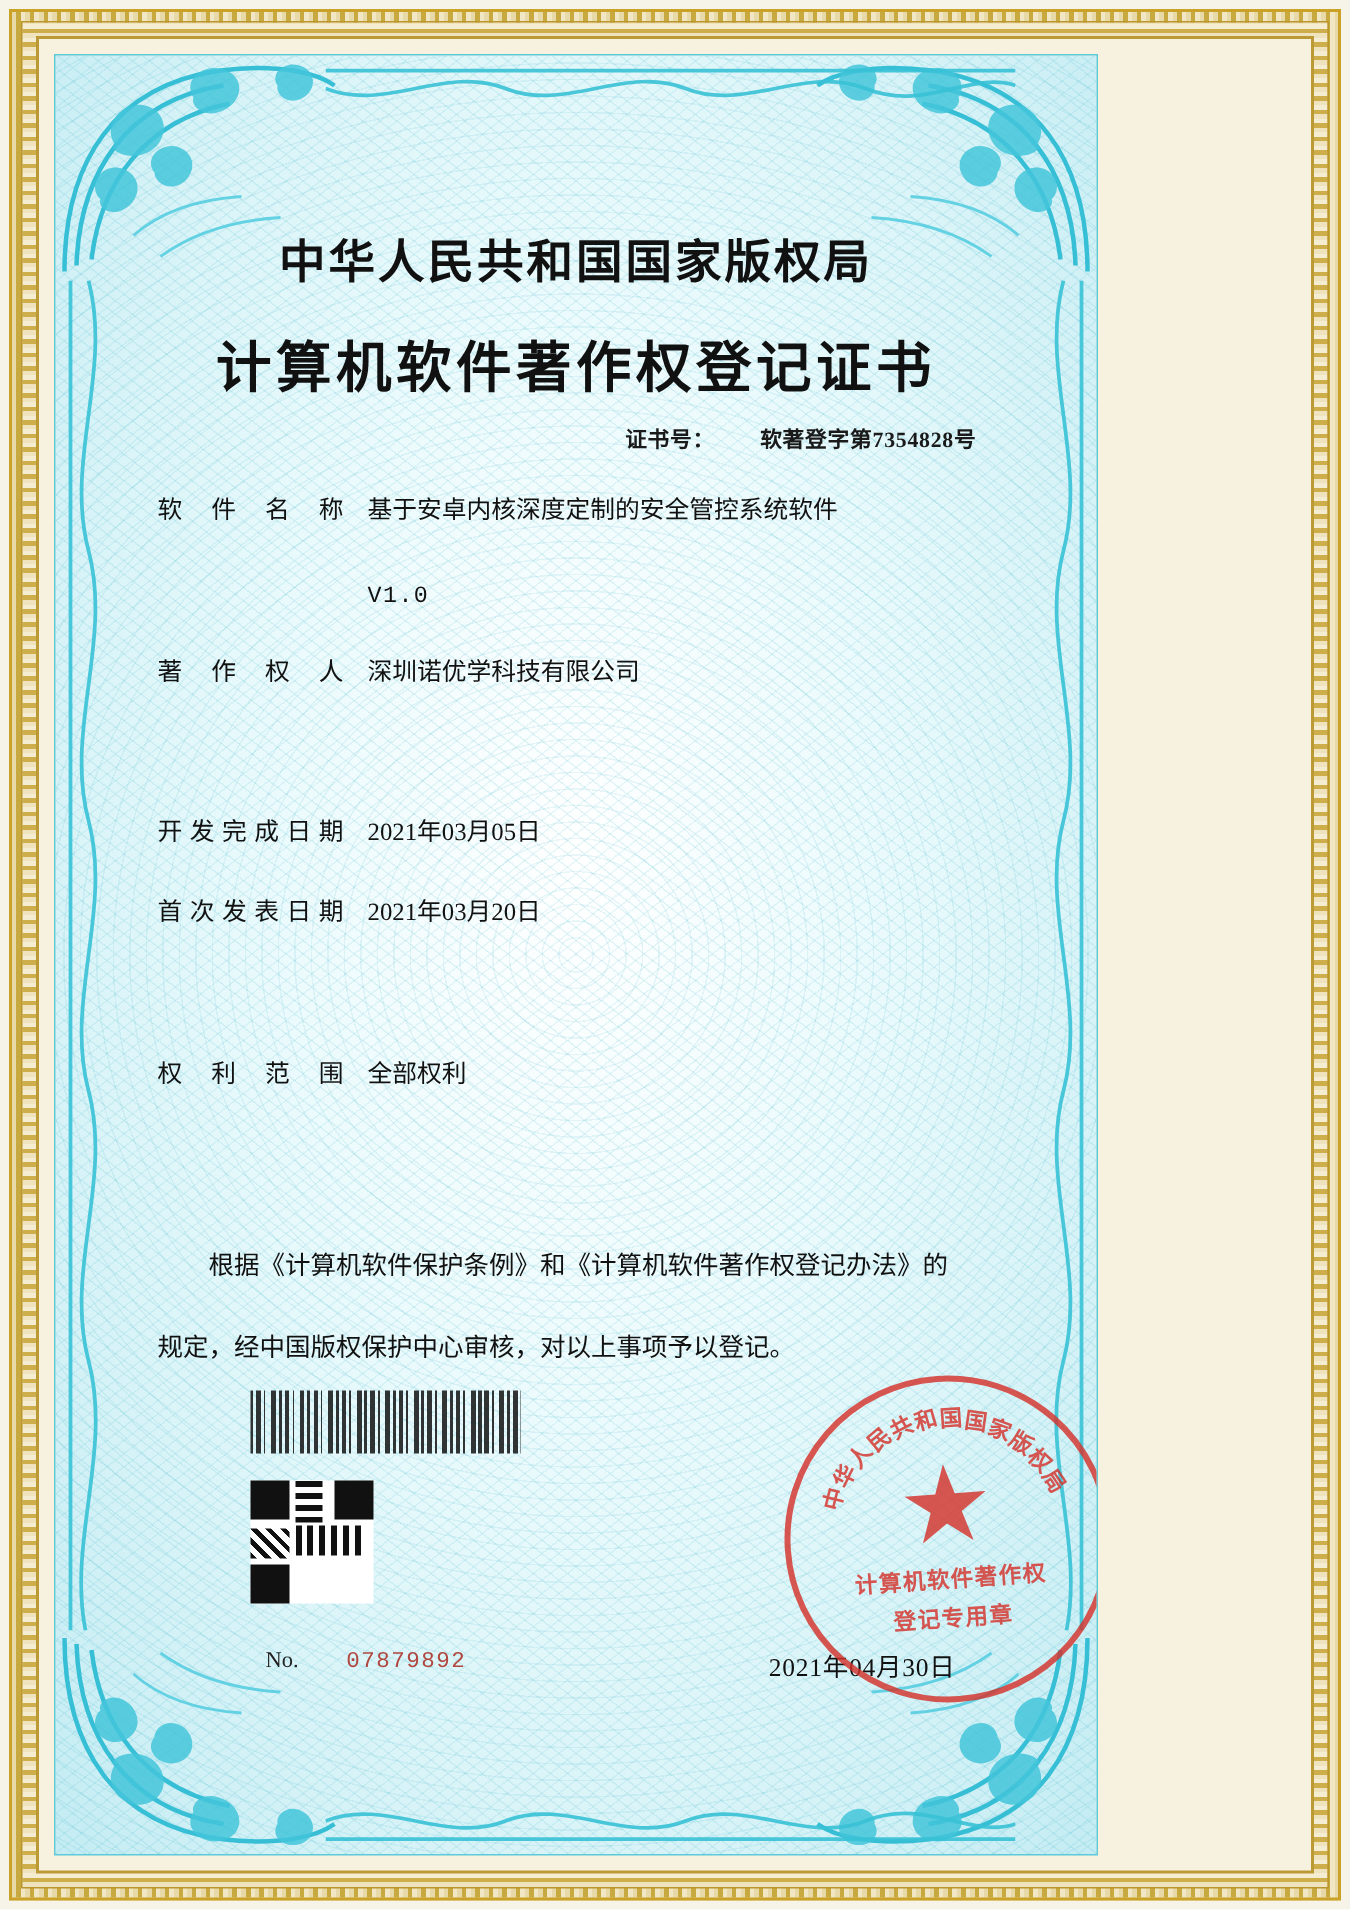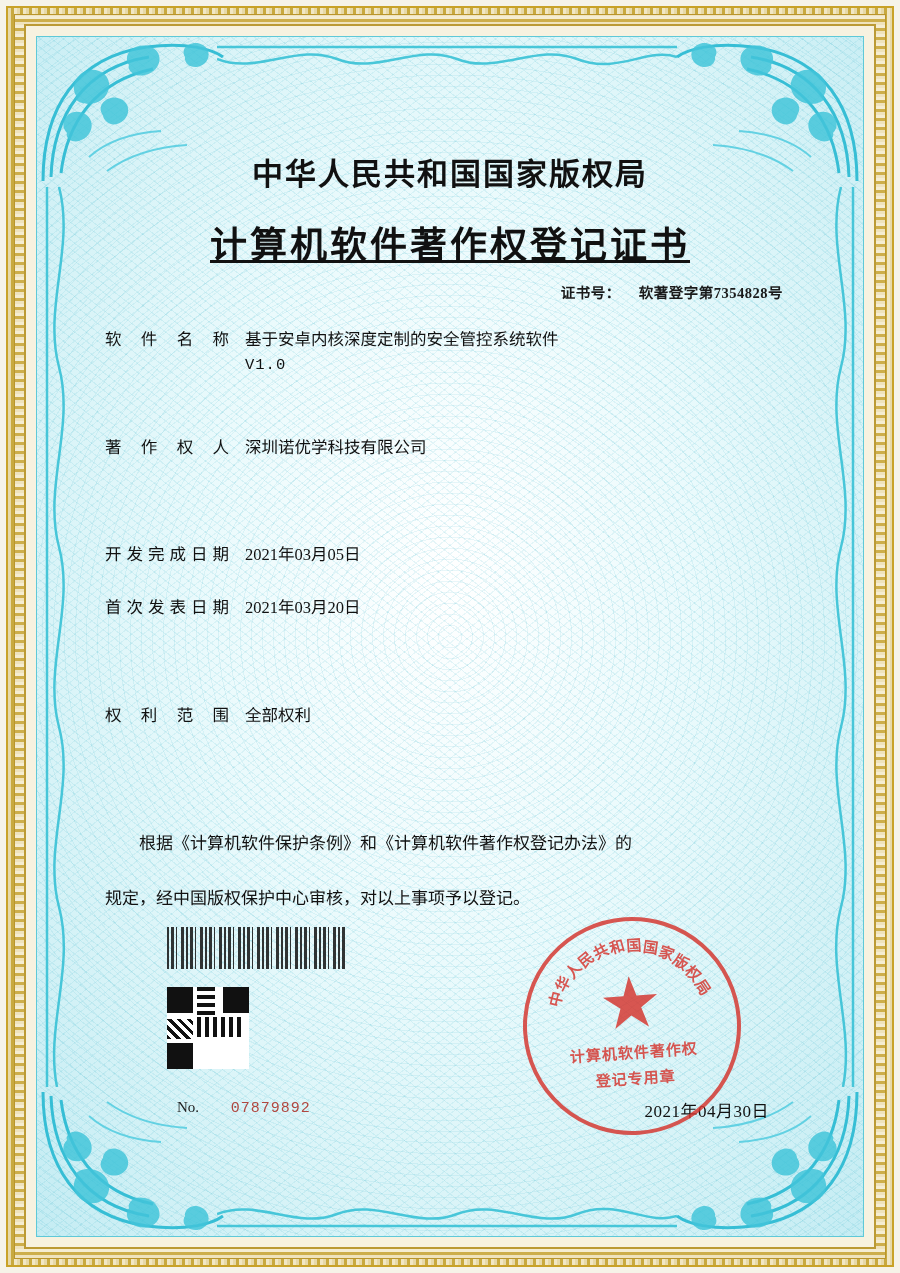--- a/index.html
+++ b/index.html
@@ -56,21 +56,21 @@
     content: "";
     position: absolute;
     left: 4px; top: 4px; right: 4px; bottom: 4px;
     border: 1px solid #d8cركم;
   }
 
   
   .teal-panel {
     position: absolute;
     left: 36px; top: 36px;
-    width: 828px; height: 1201px;
+    width: 696px; height: 1201px;
     box-sizing: border-box;
     border: 1px solid #5ec9d8;
     background:
       radial-gradient(ellipse at 50% 45%, #ffffff 0%, #eafafc 42%, #d7f3f7 72%, #c4ecf3 100%);
     overflow: hidden;
   }
   
   .teal-panel:before {
     content: "";
     position: absolute;
@@ -134,47 +134,46 @@
     font-family: "Liberation Serif", "DejaVu Serif", serif;
   }
   .title-sub {
     position: absolute;
     top: 178px; left: 0; right: 0;
     text-align: center;
     font-size: 37px;
     letter-spacing: 3px;
     font-weight: bold;
     color: #111;
-    text-decoration: underline;
   }
   .cert-no {
     position: absolute;
     top: 244px;
     right: 80px;
     font-size: 14.5px;
     font-weight: bold;
     color: #1a1a1a;
     letter-spacing: .5px;
   }
-  .cert-no .lbl { margin-right: 18px; }
+  .cert-no .lbl { margin-right: 30px; }
 
   .field {
     position: absolute;
     left: 68px;
     right: 60px;
     font-size: 16.5px;
     color: #111;
     line-height: 1.55;
   }
   .field .val {
     display: inline-block;
     vertical-align: top;
     max-width: 600px;
   }
-  .field .val .v2 { display: block; font-family: "Liberation Mono","DejaVu Sans Mono",monospace; font-size: 15.5px; letter-spacing: 1px;}
+  .field .val .v2 { display: block; font-family: "Liberation Mono","DejaVu Sans Mono",monospace; font-size: 15.5px; letter-spacing: 1px; margin-top: 32px;}
 
   .lbl-spread {
     display: inline-block;
     width: 140px;
     text-align: justify;
     text-align-last: justify;
     padding-right: 16px;
     box-sizing: border-box;
   }
 

